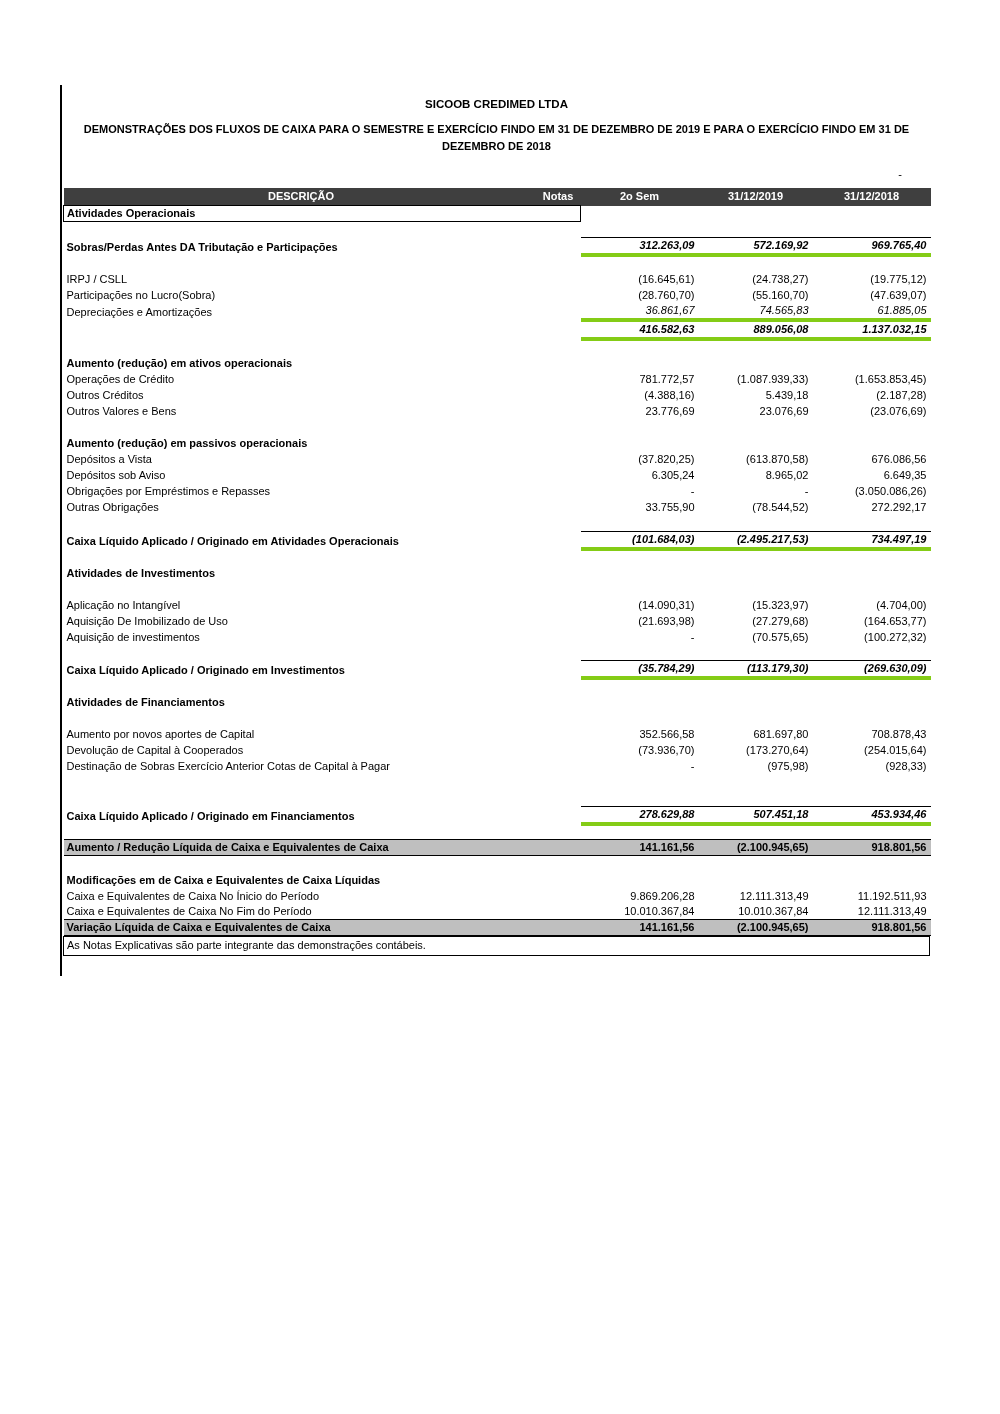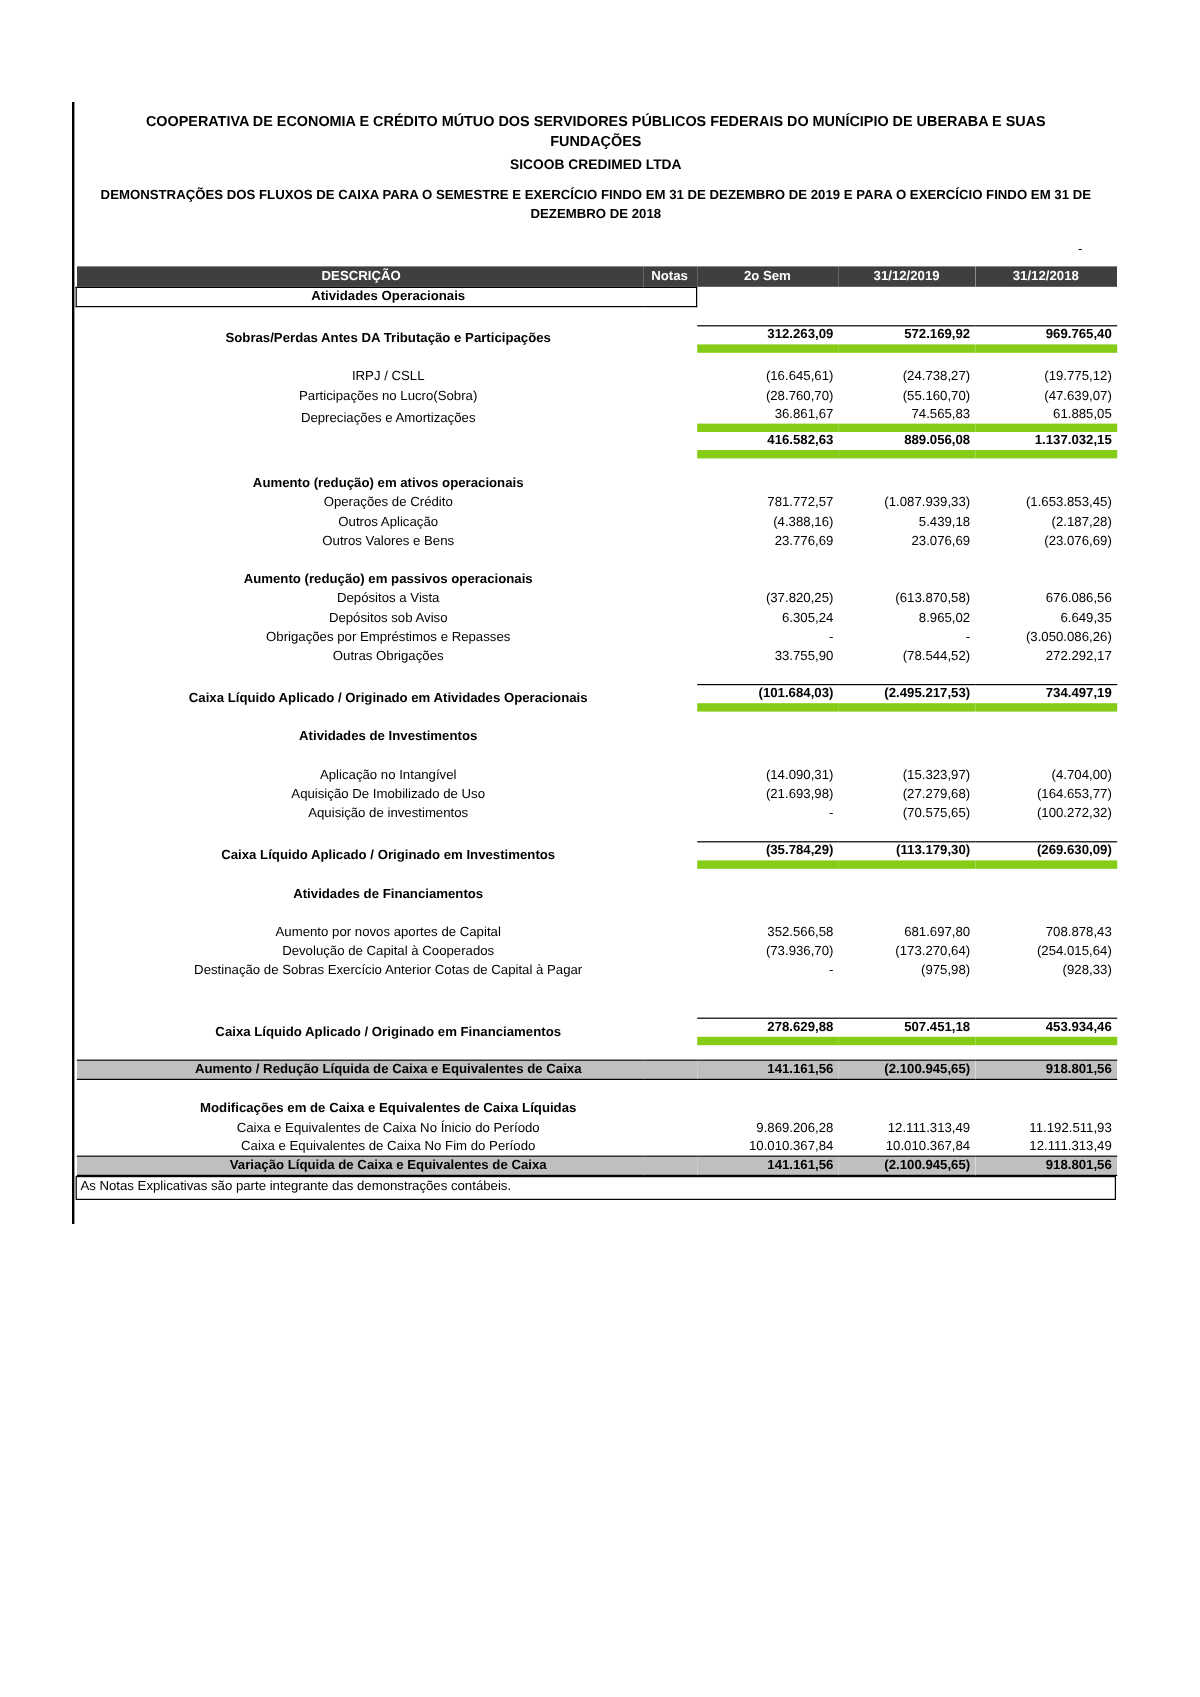--- a/index.html
+++ b/index.html
@@ -30,46 +30,45 @@
     height:17px; line-height:17px;
     white-space:nowrap; overflow:hidden;
   }
   th.desc  { text-align:center; padding-left:3px; }
   th.notas { text-align:center; }
   th.num   { text-align:center; }
   td {
     font-size:11px; height:16px; line-height:15px;
     vertical-align:bottom; white-space:nowrap; overflow:hidden;
   }
-  td.desc { text-align:center; padding-left:3px; }
+  td.desc { text-align:left; padding-left:3px; }
   td.num  { text-align:right; padding-right:4px; }
   tr.bold td { font-weight:bold; }
   tr.box td.desc { border:1px solid #000; }
   tr.nt td.num { border-top:1px solid #000; }
-  tr.nb td.num { border-bottom:7px solid #84cc16; }
+  tr.nb td.num { border-bottom:4px solid #84cc16;font-style:italic; }
   tr.gray td {
     background:var(--gray-row-bg, #bfbfbf);
     border-top:1px solid #000;
     border-bottom:1px solid #000;
   }
   .footnote {
     width:867px;
     border:1px solid #000;
     font-size:11px;
     line-height:15px;
     padding:1px 3px 2px 3px;
     margin-bottom:20px;
   }
 </style>
 </head>
 <body>
 
 <div class="sheet">
   <div class="titles">
-    <div class="company">COOPERATIVA DE ECONOMIA E CRÉDITO MÚTUO DOS SERVIDORES PÚBLICOS FEDERAIS DO MUNÍCIPIO DE UBERABA E SUAS FUNDAÇÕES</div>
     <div class="entity">SICOOB CREDIMED LTDA</div>
     <div class="statement">DEMONSTRAÇÕES DOS FLUXOS DE CAIXA PARA O SEMESTRE E EXERCÍCIO FINDO EM 31 DE DEZEMBRO DE 2019 E PARA O EXERCÍCIO FINDO EM 31 DE DEZEMBRO DE 2018</div>
   </div>
 
   <div class="dash-row">-</div>
 
   <table>
     <colgroup>
       <col style="width:472px">
       <col style="width:45px">
@@ -147,21 +146,21 @@
           <td class="num"></td>
           <td class="num"></td>
         </tr>
         <tr>
           <td class="desc" colspan="2">Operações de Crédito</td>
           <td class="num">781.772,57</td>
           <td class="num">(1.087.939,33)</td>
           <td class="num">(1.653.853,45)</td>
         </tr>
         <tr>
-          <td class="desc" colspan="2">Outros Aplicação</td>
+          <td class="desc" colspan="2">Outros Créditos</td>
           <td class="num">(4.388,16)</td>
           <td class="num">5.439,18</td>
           <td class="num">(2.187,28)</td>
         </tr>
         <tr>
           <td class="desc" colspan="2">Outros Valores e Bens</td>
           <td class="num">23.776,69</td>
           <td class="num">23.076,69</td>
           <td class="num">(23.076,69)</td>
         </tr>

